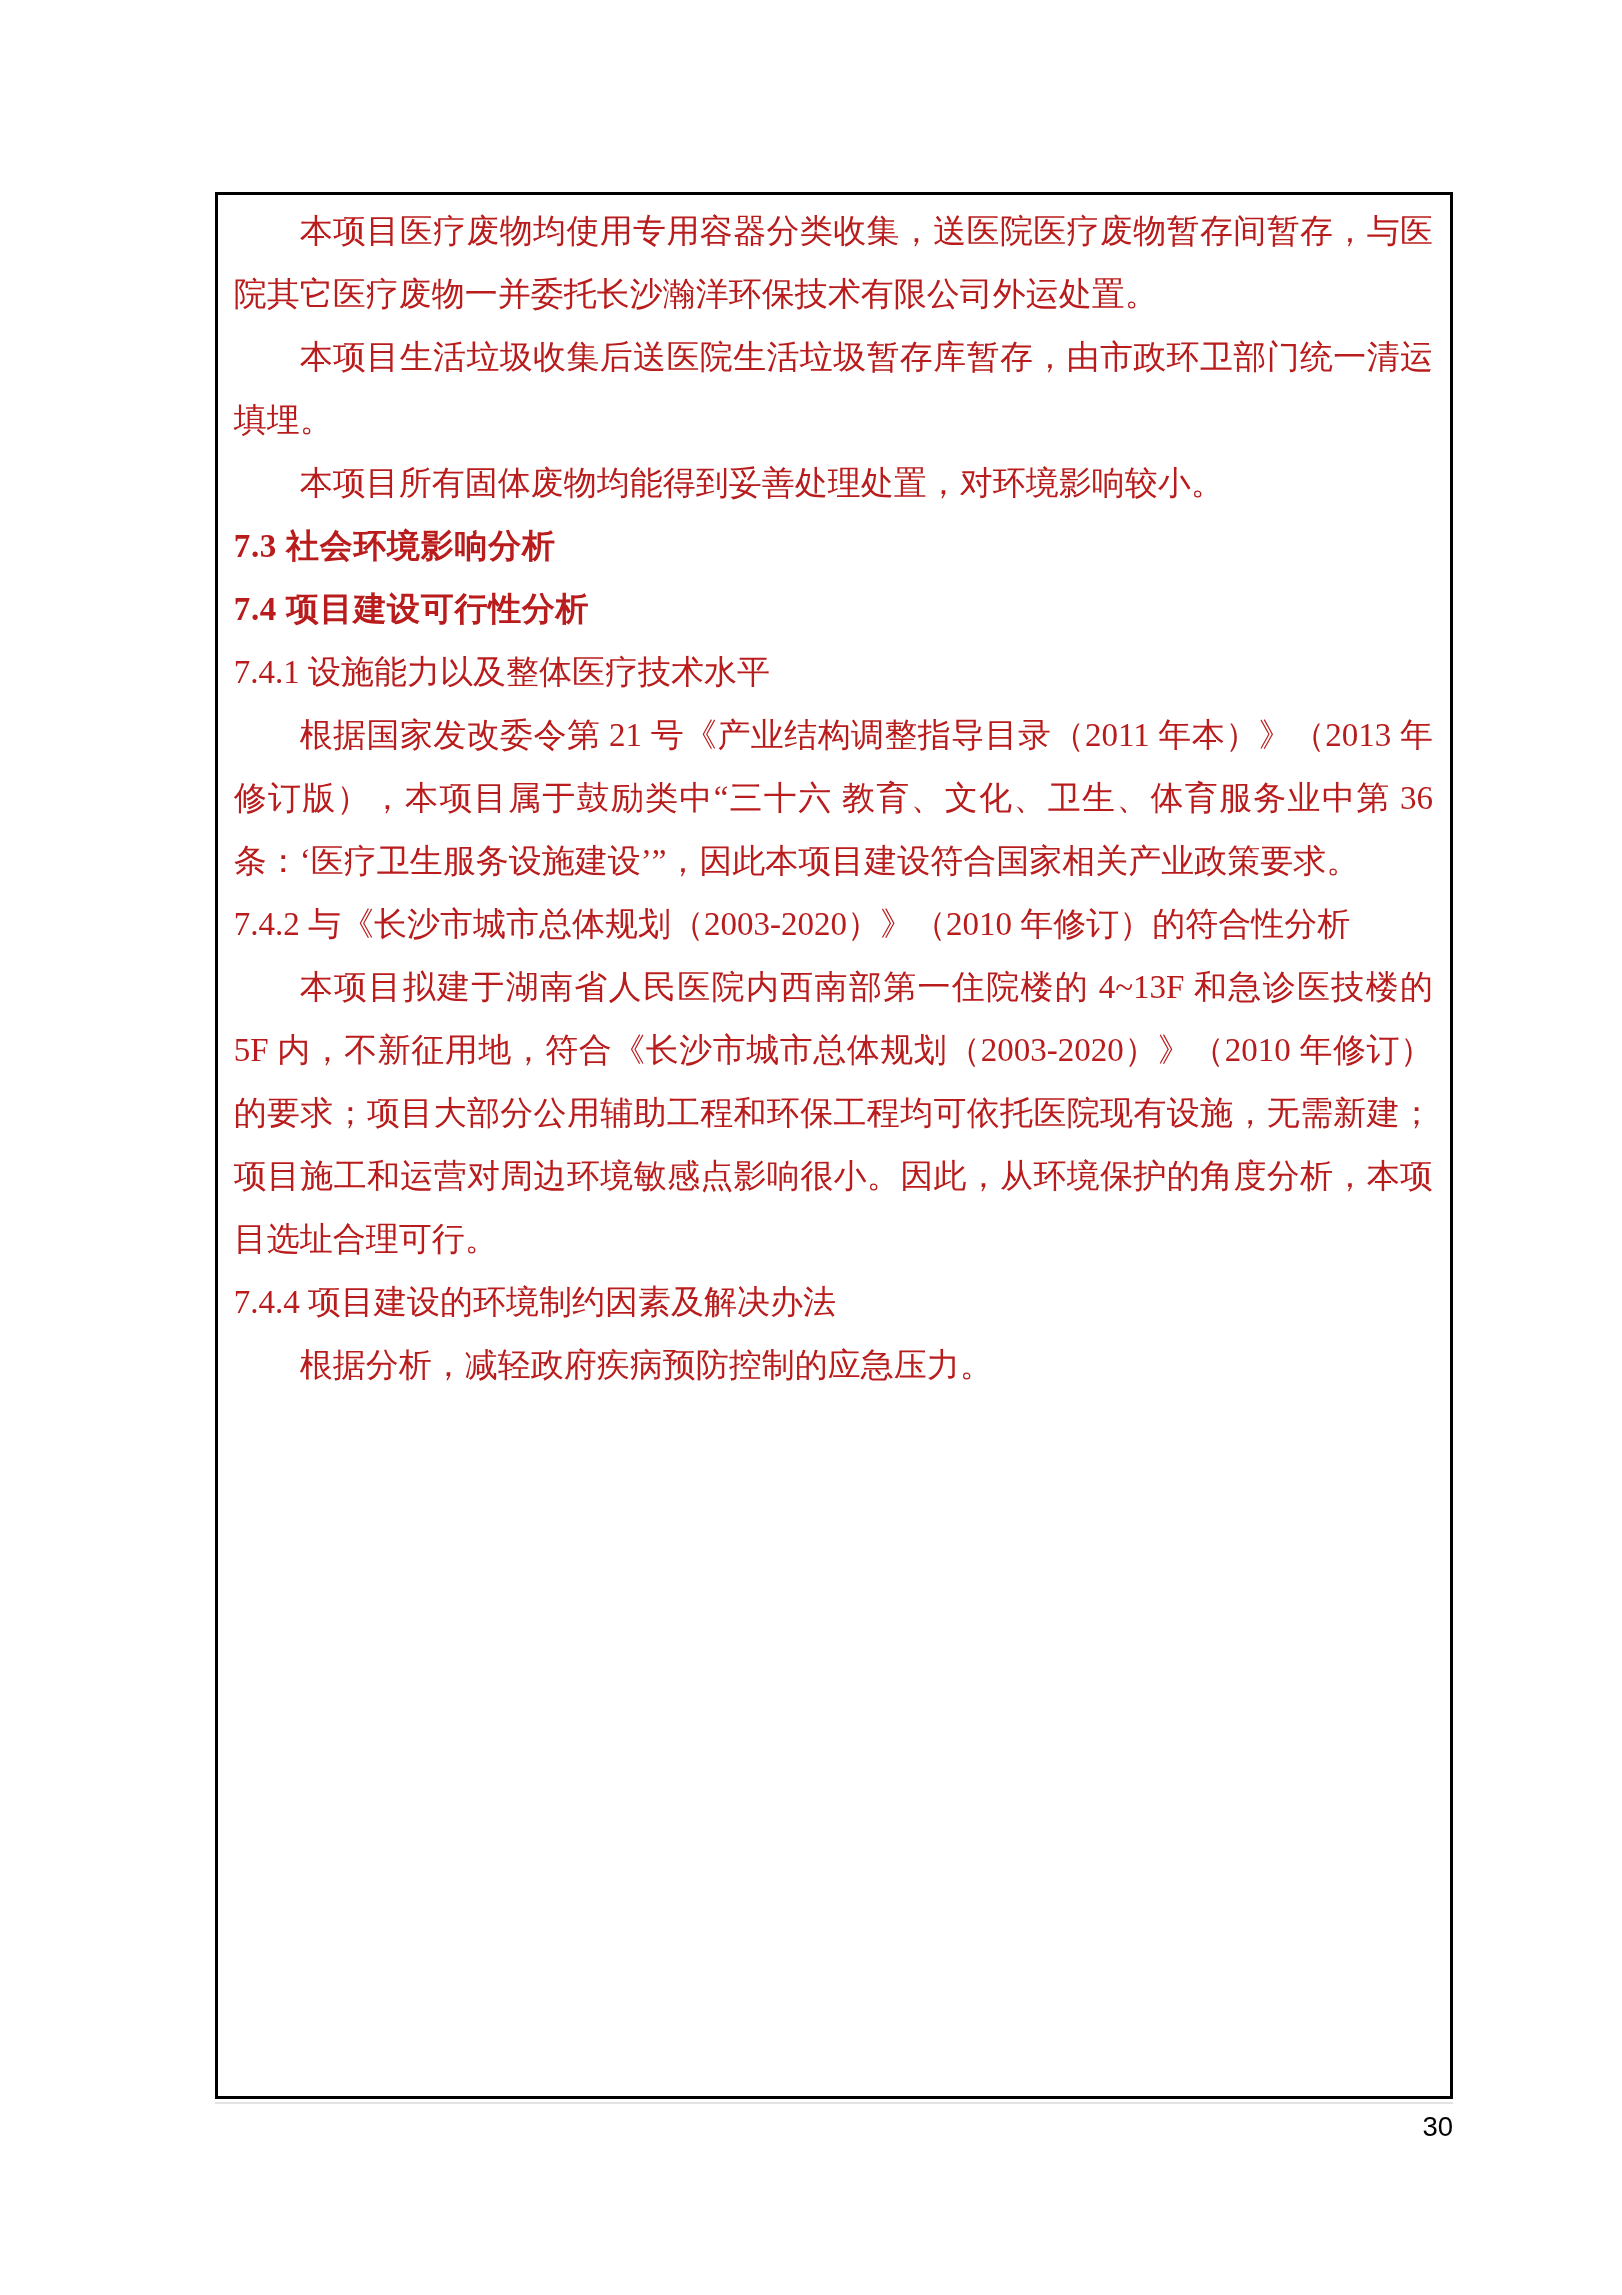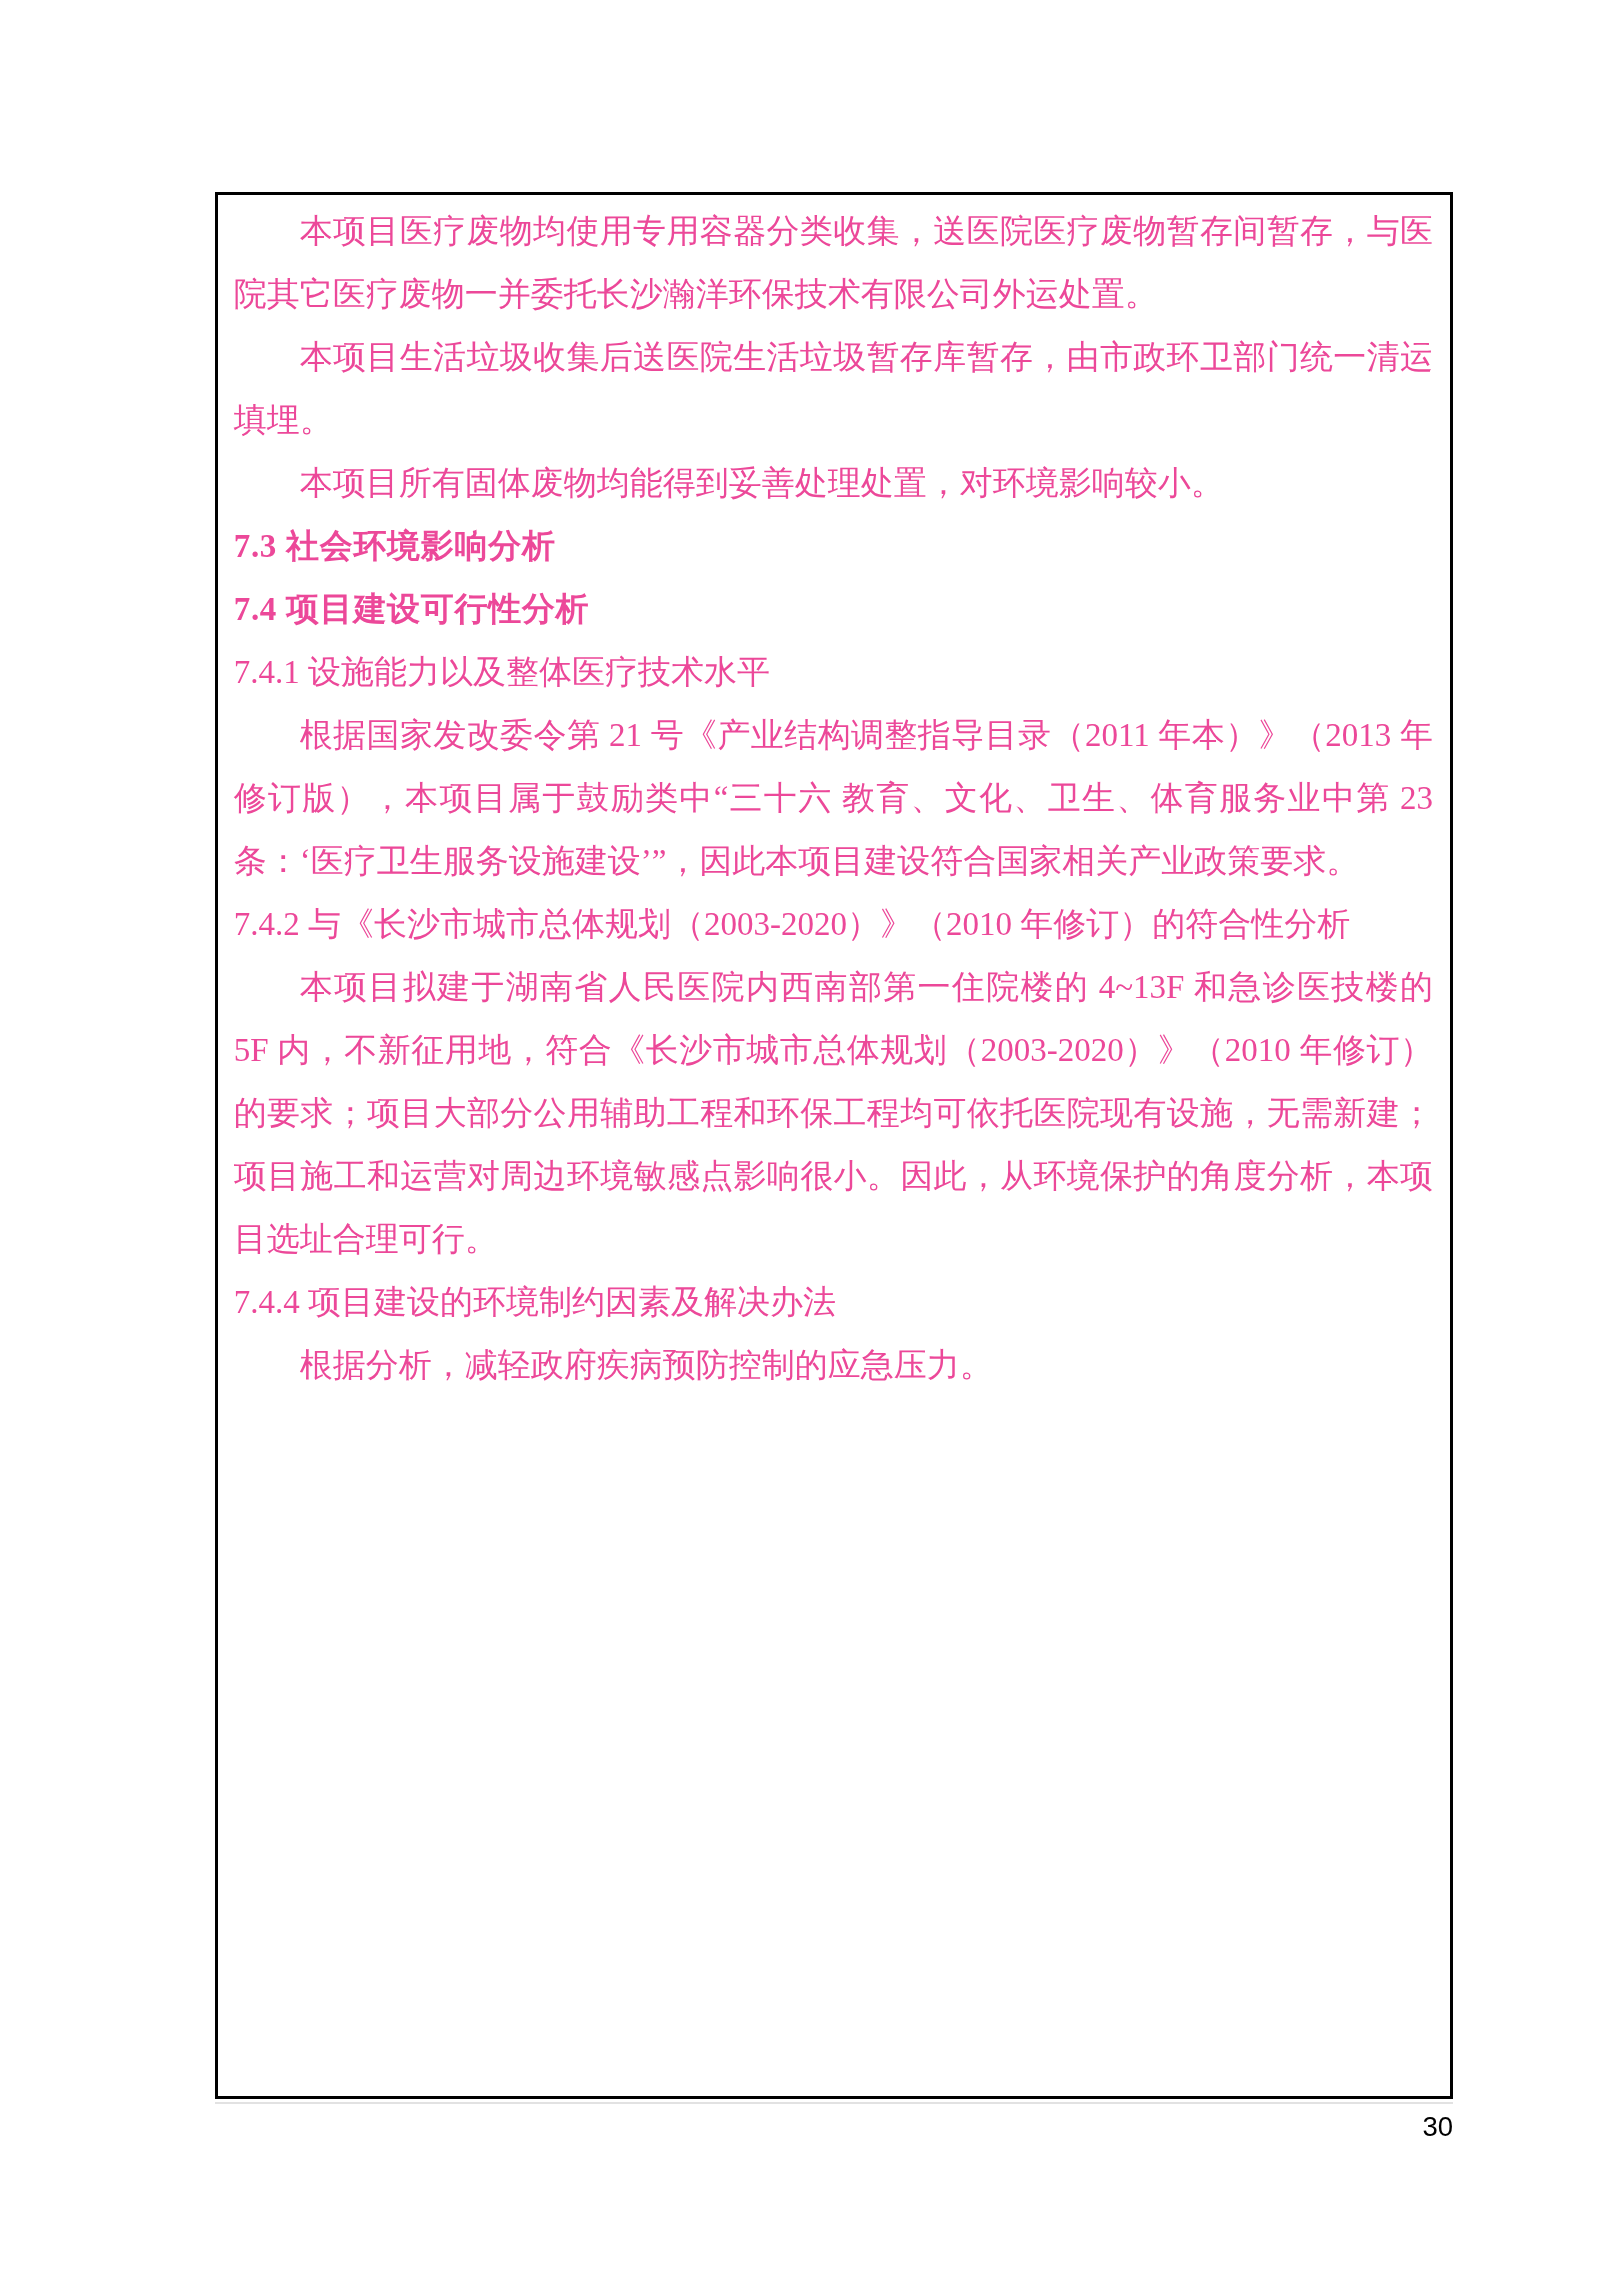--- a/index.html
+++ b/index.html
@@ -23,21 +23,21 @@
     box-sizing: border-box;
     border: 3.9px solid #000000;
     padding: 5.2px 17px 0 15.7px;
     overflow: hidden;
     background: #ffffff;
   }
   .para, .heading, .subheading {
     margin: 0;
     font-size: 33px;
     line-height: 63px;
-    color: #ec4899;
+    color: #b91c1c;
   }
   .para {
     text-indent: 2em;
     text-align: justify;
     text-justify: inter-ideograph;
   }
   .heading {
     font-family: Liberation Serif, serif;
     font-weight: 600;
     letter-spacing: 0.7px;
@@ -69,21 +69,21 @@
 <body>
 
 <div class="content-box">
   <div id="blocks">
       <div class="para">本项目医疗废物均使用专用容器分类收集，送医院医疗废物暂存间暂存，与医院其它医疗废物一并委托长沙瀚洋环保技术有限公司外运处置。</div>
       <div class="para">本项目生活垃圾收集后送医院生活垃圾暂存库暂存，由市政环卫部门统一清运填埋。</div>
       <div class="para">本项目所有固体废物均能得到妥善处理处置，对环境影响较小。</div>
       <div class="heading">7.3 社会环境影响分析</div>
       <div class="heading">7.4 项目建设可行性分析</div>
       <div class="subheading">7.4.1 设施能力以及整体医疗技术水平</div>
-      <div class="para">根据国家发改委令第 21 号《产业结构调整指导目录（2011 年本）》（2013 年修订版），本项目属于鼓励类中“三十六 教育、文化、卫生、体育服务业中第 23 条：‘医疗卫生服务设施建设’”，因此本项目建设符合国家相关产业政策要求。</div>
+      <div class="para">根据国家发改委令第 21 号《产业结构调整指导目录（2011 年本）》（2013 年修订版），本项目属于鼓励类中“三十六 教育、文化、卫生、体育服务业中第 36 条：‘医疗卫生服务设施建设’”，因此本项目建设符合国家相关产业政策要求。</div>
       <div class="subheading">7.4.2 与《长沙市城市总体规划（2003-2020）》（2010 年修订）的符合性分析</div>
       <div class="para">本项目拟建于湖南省人民医院内西南部第一住院楼的 4~13F 和急诊医技楼的 5F 内，不新征用地，符合《长沙市城市总体规划（2003-2020）》（2010 年修订）的要求；项目大部分公用辅助工程和环保工程均可依托医院现有设施，无需新建；项目施工和运营对周边环境敏感点影响很小。因此，从环境保护的角度分析，本项目选址合理可行。</div>
       <div class="subheading">7.4.4 项目建设的环境制约因素及解决办法</div>
       <div class="para">根据分析，减轻政府疾病预防控制的应急压力。</div>
     </div>
 </div>
 
 <div class="bottom-rule"></div>
 
 <div class="page-number">30</div>

